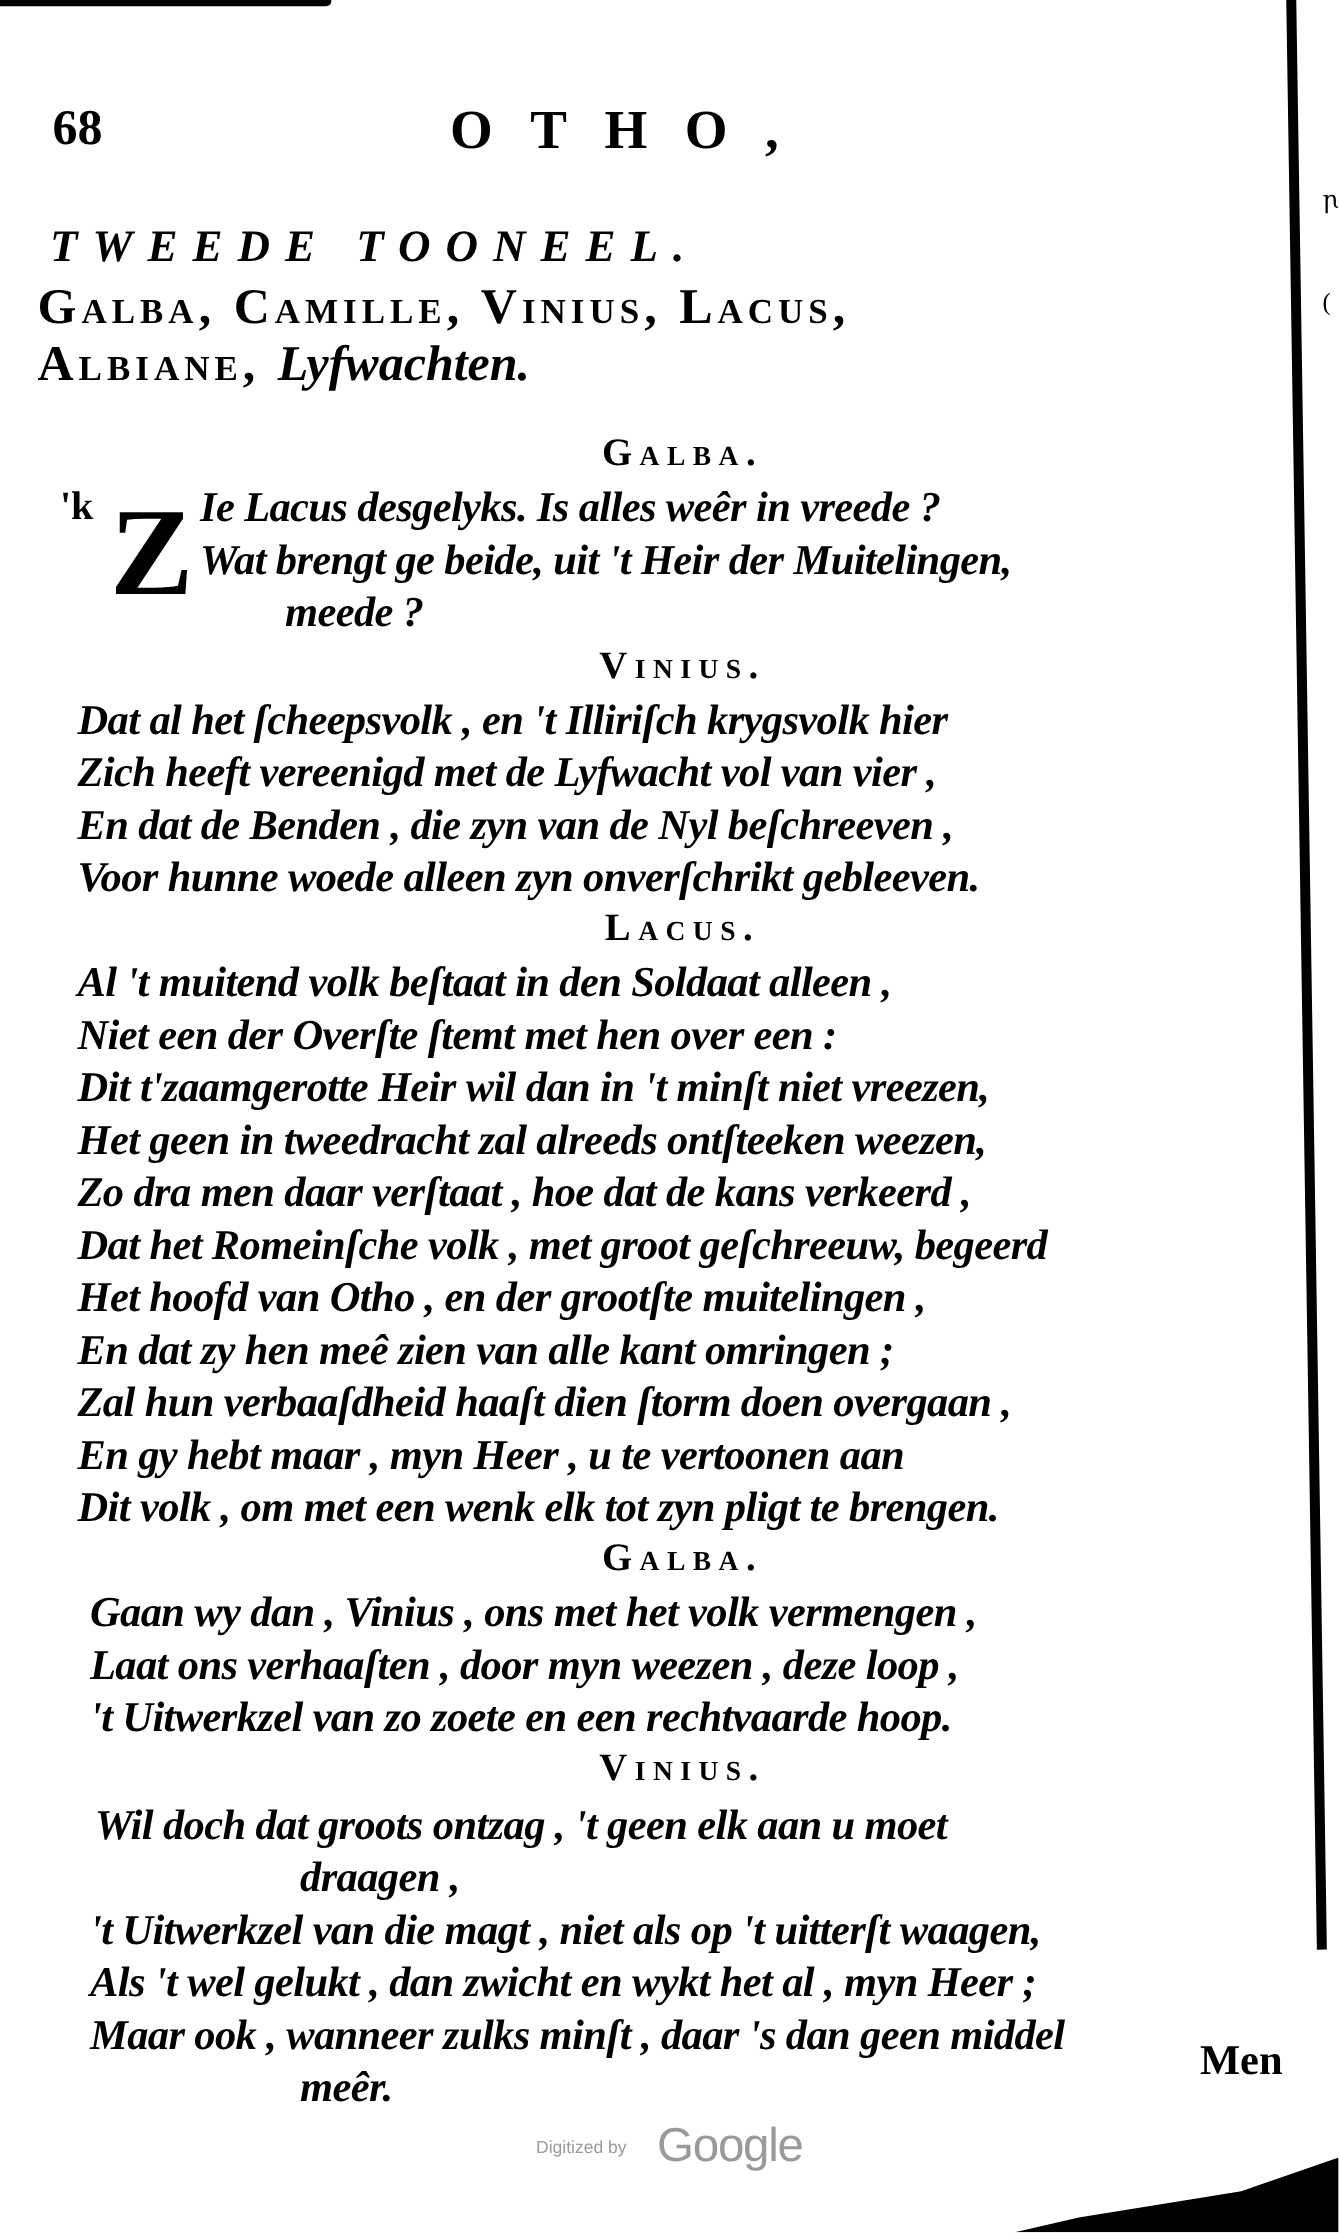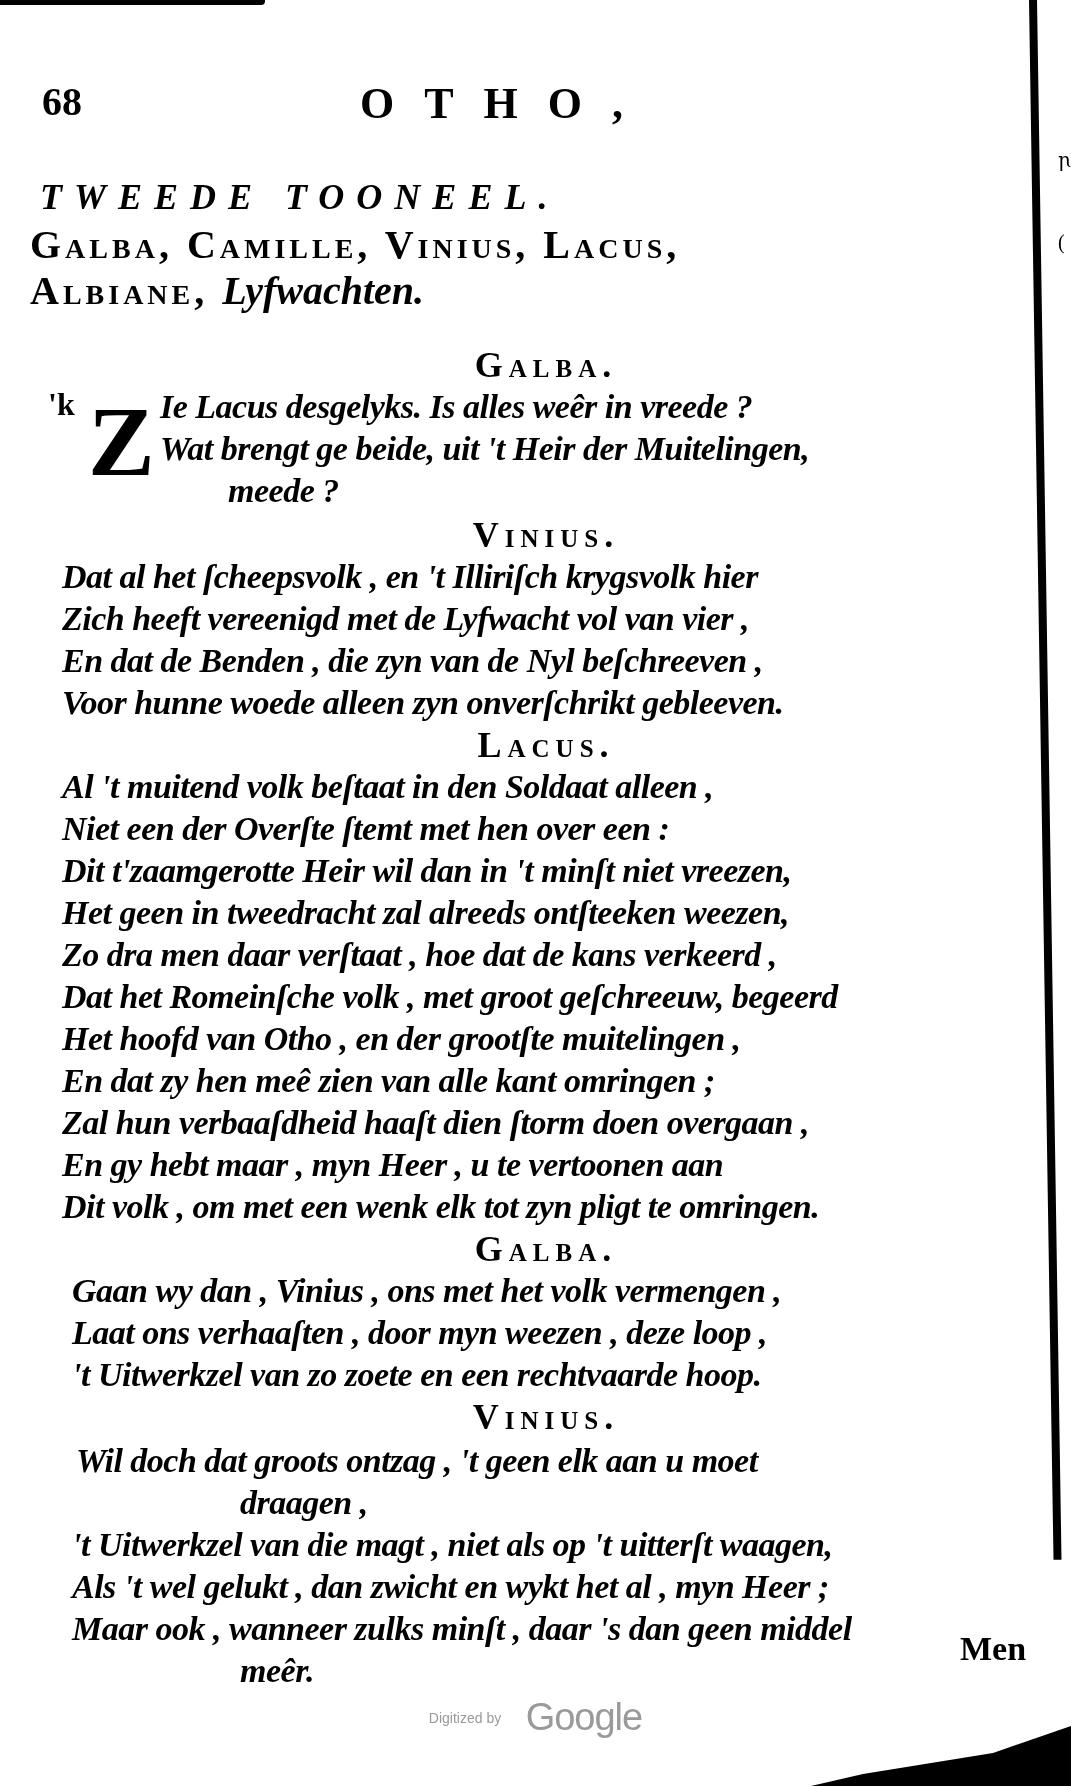--- a/index.html
+++ b/index.html
@@ -35,21 +35,21 @@
     .block { position: absolute; left: 0; width: 1020px; }
     .center { text-align: left; }
     .scene-title {
       top: 176px; font-size: 36px; font-weight: bold; font-style: italic; letter-spacing: 12px;
       padding-left: 40px;
     }
     .cast { top: 222px; font-size: 40px; font-weight: bold; font-variant: small-caps; letter-spacing: 4px; line-height: 46px; padding-left: 30px; }
     .cast .italic { font-style: italic; font-variant: normal; letter-spacing: 0; }
     .speaker {
       position: absolute; left: 0; width: 1020px; text-align: center;
-      font-size: 36px; font-variant: small-caps; letter-spacing: 6px; font-weight: bold;
+      font-size: 31px; font-variant: small-caps; letter-spacing: 6px; font-weight: bold;
       padding-left: 72px; box-sizing: border-box;
     }
     .verse {
       position: absolute; left: 62px; font-size: 34px; font-weight: bold;
       white-space: nowrap; line-height: 41px; letter-spacing: -0.5px; font-style: italic;
     }
     .dropcap-line { left: 160px; }
     .dropcap {
       position: absolute; left: 88px; top: 392px; font-size: 100px; font-weight: bold; line-height: 1;
     }
@@ -103,21 +103,21 @@
   <div class="verse" style="top:766px">Al 't muitend volk beſtaat in den Soldaat alleen ,</div>
   <div class="verse" style="top:808px">Niet een der Overſte ſtemt met hen over een :</div>
   <div class="verse" style="top:850px">Dit t'zaamgerotte Heir wil dan in 't minſt niet vreezen,</div>
   <div class="verse" style="top:892px">Het geen in tweedracht zal alreeds ontſteeken weezen,</div>
   <div class="verse" style="top:934px">Zo dra men daar verſtaat ,  hoe dat de kans verkeerd ,</div>
   <div class="verse" style="top:976px">Dat het Romeinſche volk , met groot geſchreeuw, begeerd</div>
   <div class="verse" style="top:1018px">Het hoofd van Otho ,  en der grootſte muitelingen ,</div>
   <div class="verse" style="top:1060px">En dat zy hen meê zien van alle kant omringen ;</div>
   <div class="verse" style="top:1102px">Zal hun verbaaſdheid haaſt dien ſtorm doen overgaan ,</div>
   <div class="verse" style="top:1144px">En gy hebt maar ,  myn Heer ,  u te vertoonen aan</div>
-  <div class="verse" style="top:1186px">Dit volk ,  om met een wenk elk tot zyn pligt te omringen.</div>
+  <div class="verse" style="top:1186px">Dit volk ,  om met een wenk elk tot zyn pligt te brengen.</div>
 
   <div class="speaker" style="top:1228px">Galba.</div>
   <div class="verse" style="top:1270px; left:72px">Gaan wy dan ,  Vinius ,  ons met het volk vermengen ,</div>
   <div class="verse" style="top:1312px; left:72px">Laat ons verhaaſten ,  door myn weezen ,  deze loop ,</div>
   <div class="verse" style="top:1354px; left:72px">'t Uitwerkzel van zo zoete en een rechtvaarde hoop.</div>
 
   <div class="speaker" style="top:1396px">Vinius.</div>
   <div class="verse" style="top:1440px; left:76px">Wil  doch  dat  groots  ontzag ,   't geen  elk  aan  u  moet</div>
   <div class="verse" style="top:1482px; left:240px">draagen ,</div>
   <div class="verse" style="top:1524px; left:72px">'t Uitwerkzel van die magt ,  niet als op 't uitterſt waagen,</div>

